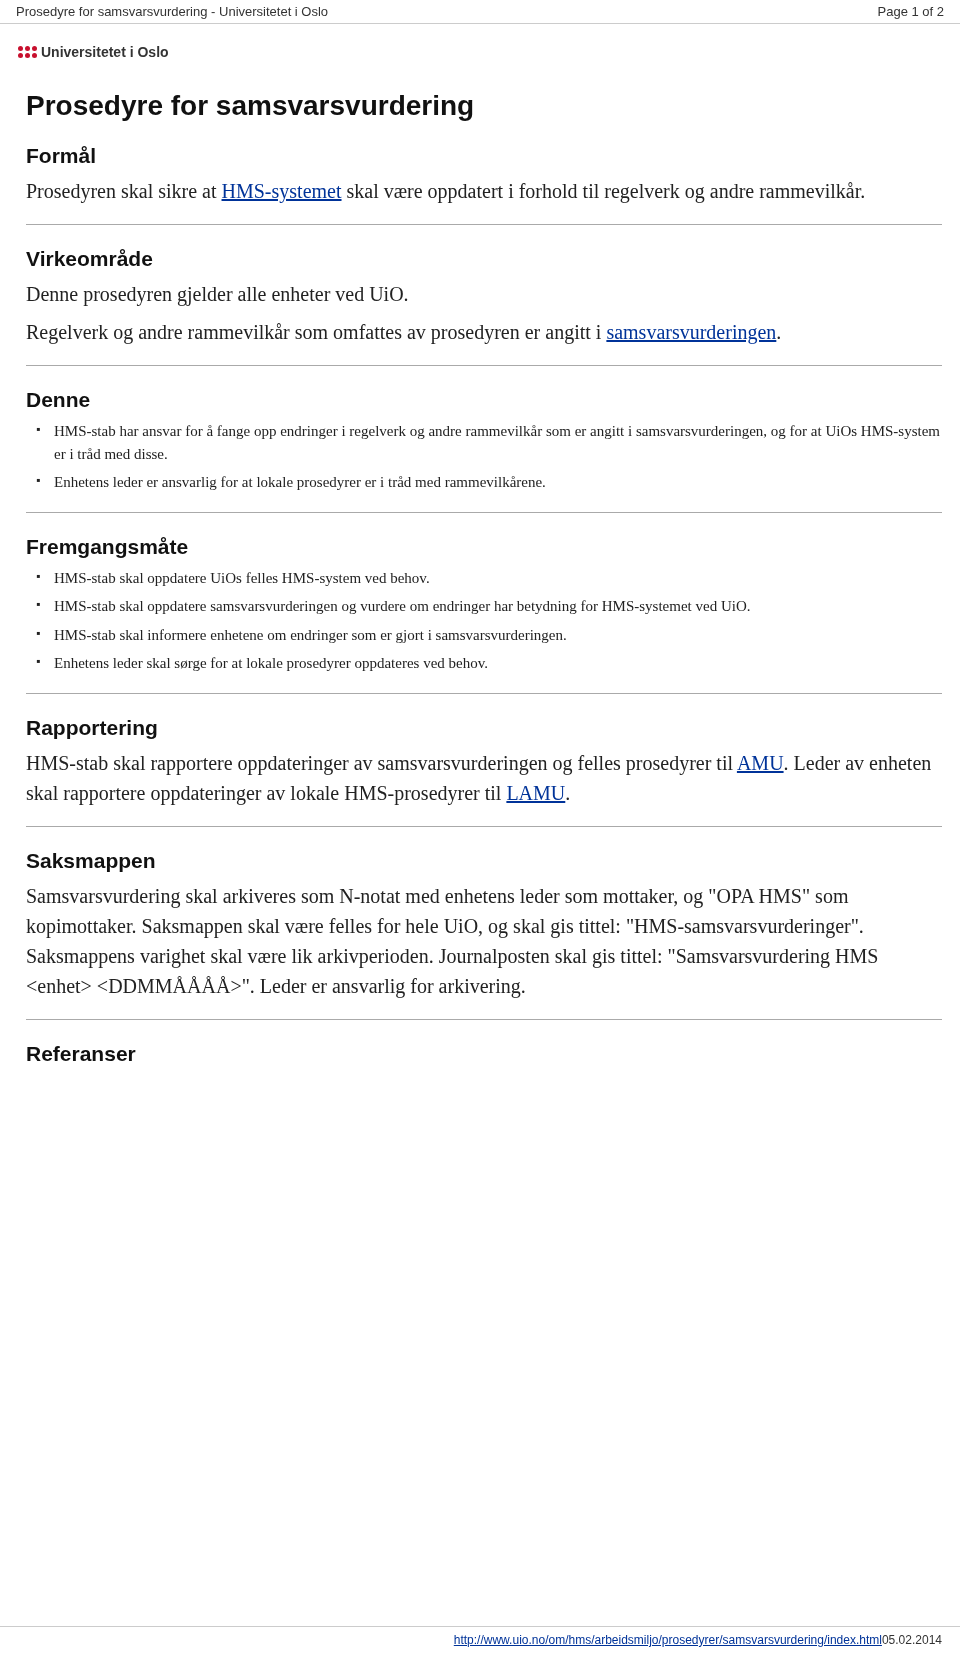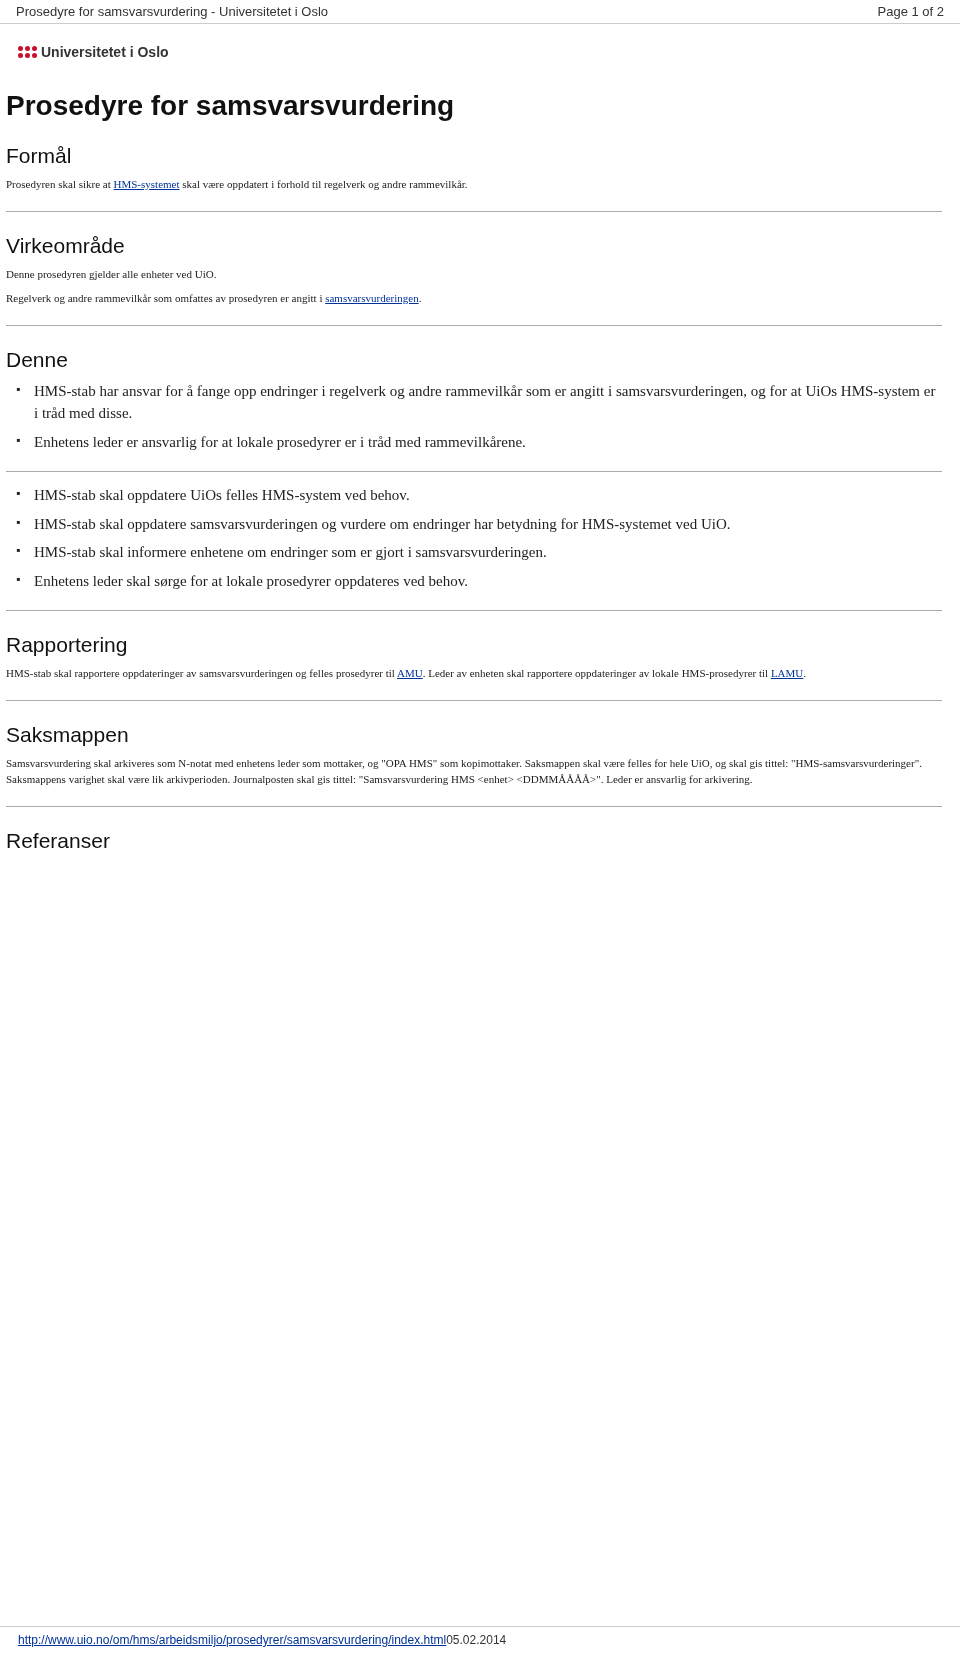--- a/index.html
+++ b/index.html
@@ -30,21 +30,21 @@
       font-family: Arial, sans-serif;
     }
 
     
     .page-footer {
       position: absolute;
       bottom: 0;
       left: 0;
       right: 0;
       display: flex;
-      justify-content: flex-start;
+      justify-content: flex-end;
       align-items: center;
       padding: 6px 18px;
       border-top: 1px solid #ccc;
       font-size: 12px;
       color: #333;
       font-family: Arial, sans-serif;
     }
 
     
     .logo-area {
@@ -80,43 +80,43 @@
 
     .logo-text {
       font-family: Arial, sans-serif;
       font-size: 14px;
       font-weight: bold;
       color: #333;
     }
 
     
     .main-content {
-      padding: 10px 18px 60px 6px;
+      padding: 10px 18px 60px 26px;
     }
 
     h1.doc-title {
       font-family: Arial, sans-serif;
       font-size: 28px;
       font-weight: bold;
       color: #111;
       margin-bottom: 20px;
       margin-top: 10px;
     }
 
     h2.section-title {
       font-family: Arial, sans-serif;
       font-size: 21px;
-      font-weight: normal;
+      font-weight: bold;
       color: #111;
       margin-top: 22px;
       margin-bottom: 8px;
     }
 
     p.body-text {
-      font-size: 11px;
+      font-size: 20px;
       line-height: 1.5;
       margin-bottom: 8px;
       color: #222;
     }
 
     a.doc-link {
       color: #003399;
       text-decoration: underline;
     }
 
@@ -196,20 +196,21 @@
   <hr class="divider">
 
   <h2 class="section-title">Denne</h2>
   <ul class="bullet-list">
     <li>HMS-stab har ansvar for å fange opp endringer i regelverk og andre rammevilkår som er angitt i samsvarsvurderingen, og for at UiOs HMS-system er i tråd med disse.</li>
     <li>Enhetens leder er ansvarlig for at lokale prosedyrer er i tråd med rammevilkårene.</li>
   </ul>
 
   <hr class="divider">
 
+  <h2 class="section-title">Fremgangsmåte</h2>
   <ul class="bullet-list">
     <li>HMS-stab skal oppdatere UiOs felles HMS-system ved behov.</li>
     <li>HMS-stab skal oppdatere samsvarsvurderingen og vurdere om endringer har betydning for HMS-systemet ved UiO.</li>
     <li>HMS-stab skal informere enhetene om endringer som er gjort i samsvarsvurderingen.</li>
     <li>Enhetens leder skal sørge for at lokale prosedyrer oppdateres ved behov.</li>
   </ul>
 
   <hr class="divider">
 
   <h2 class="section-title">Rapportering</h2>

